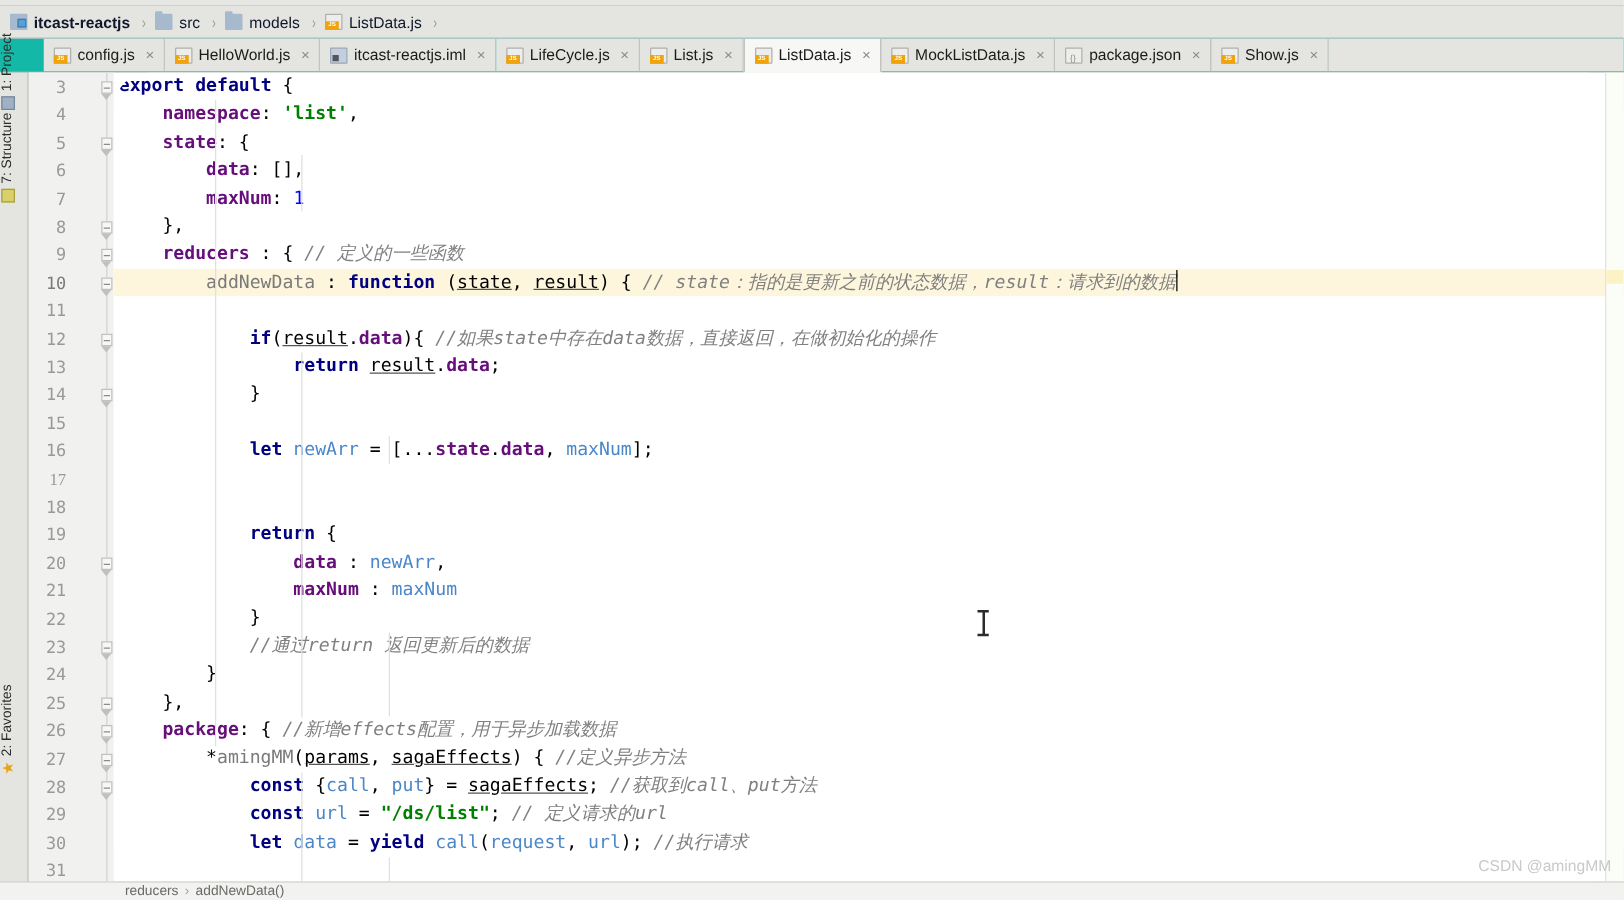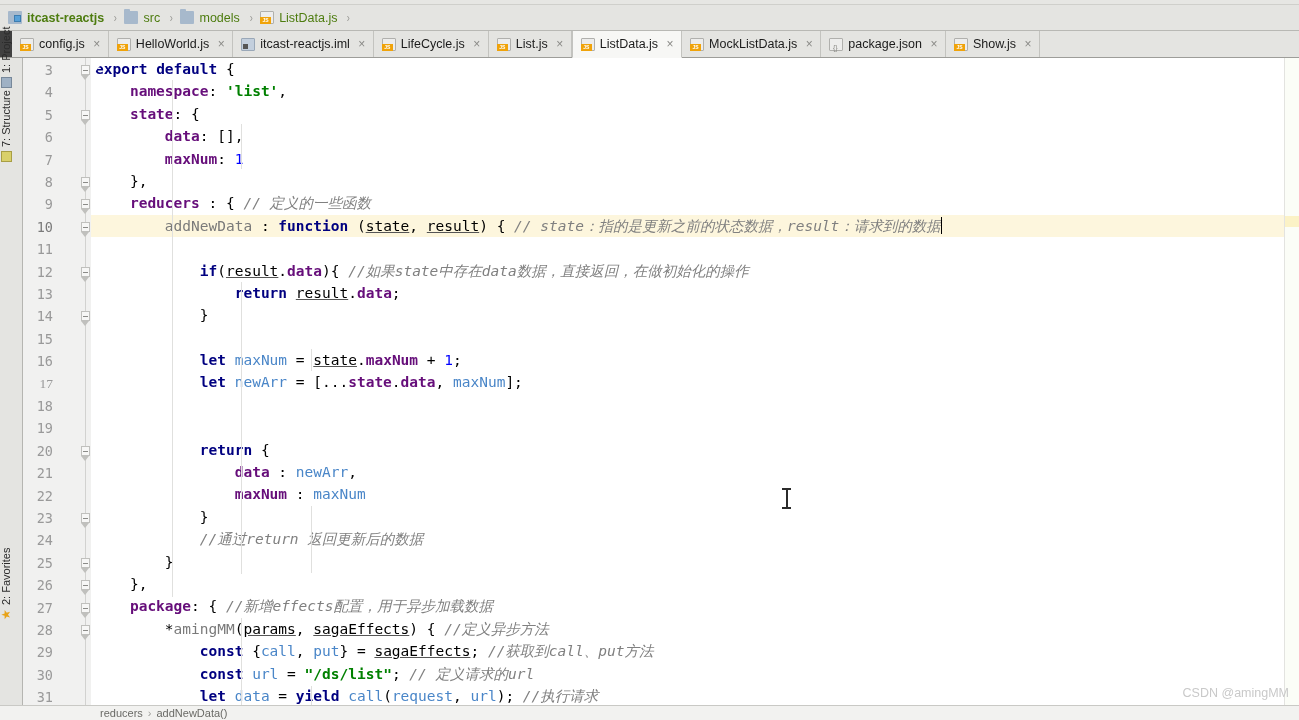--- a/index.html
+++ b/index.html
@@ -22,21 +22,21 @@
     background: #e4e4e1;
     border-bottom: 1px solid #b8b8b4;
     display: flex; align-items: center;
     padding-left: 6px;
     flex: 0 0 auto;
     box-sizing: border-box;
   }
   .crumb {
     display: flex; align-items: center;
     font-size: 12.5px;
-    color: #4d7c0f;
+    color: #0f172a;
     padding: 0 2px;
     height: 20px;
     white-space: nowrap;
   }
   .crumb .ctext { margin-left: 5px; }
   .crumb.first .ctext { font-weight: bold; }
   .crumb-sep {
     color: #9a9a96;
     font-size: 13px;
     margin: 0 5px 0 7px;
@@ -82,25 +82,25 @@
   .ic-json:after {
     content:"{}"; position:absolute; left:-1px; bottom:-2px;
     width:12px; height:8px; color:#8a8a86;
     font-size:7px; line-height:8px; text-align:center;
     font-family:"Liberation Sans", sans-serif;
   }
 
   
   .tabbar {
     height: 27px;
-    background: #404040;
+    background: #14b8a6;
     border-bottom: 1px solid #9d9d99;
     display: flex; align-items: stretch;
     flex: 0 0 auto;
-    padding-left: 12px;
+    padding-left: 35px;
     box-sizing: border-box;
     position: relative;
   }
   .tab {
     display: flex; align-items: center;
     padding: 0 6px 0 8px;
     font-size: 12.5px;
     color: #1b1b1b;
     border-right: 1px solid #c3c3bf;
     background: #e4e4e1;
@@ -477,21 +477,20 @@
             <div class="line">        <span class="prop">data</span>: [],</div>
             <div class="line">        <span class="prop">maxNum</span>: <span class="num">1</span></div>
             <div class="line">    },</div>
             <div class="line">    <span class="prop">reducers</span> : { <span class="cmt">// 定义的一些函数</span></div>
             <div class="line hl">        <span class="fn">addNewData</span> : <span class="kw">function</span> (<span class="param">state</span>, <span class="param">result</span>) { <span class="cmt">// state：指的是更新之前的状态数据，result：请求到的数据</span><span class="caret"></span></div>
             <div class="line">&nbsp;</div>
             <div class="line">            <span class="kw">if</span>(<span class="param">result</span>.<span class="prop">data</span>){ <span class="cmt">//如果state中存在data数据，直接返回，在做初始化的操作</span></div>
             <div class="line">                <span class="kw">return</span> <span class="param">result</span>.<span class="prop">data</span>;</div>
             <div class="line">            }</div>
             <div class="line">&nbsp;</div>
-            <div class="line">            <span class="kw">let</span> <span class="var">maxNum</span> = <span class="param">state</span>.<span class="prop">maxNum</span> + <span class="num">1</span>;</div>
             <div class="line">            <span class="kw">let</span> <span class="var">newArr</span> = [...<span class="prop">state</span>.<span class="prop">data</span>, <span class="var">maxNum</span>];</div>
             <div class="line">&nbsp;</div>
             <div class="line">&nbsp;</div>
             <div class="line">            <span class="kw">return</span> {</div>
             <div class="line">                <span class="prop">data</span> : <span class="var">newArr</span>,</div>
             <div class="line">                <span class="prop">maxNum</span> : <span class="var">maxNum</span></div>
             <div class="line">            }</div>
             <div class="line">            <span class="cmt">//通过return 返回更新后的数据</span></div>
             <div class="line">        }</div>
             <div class="line">    },</div>

